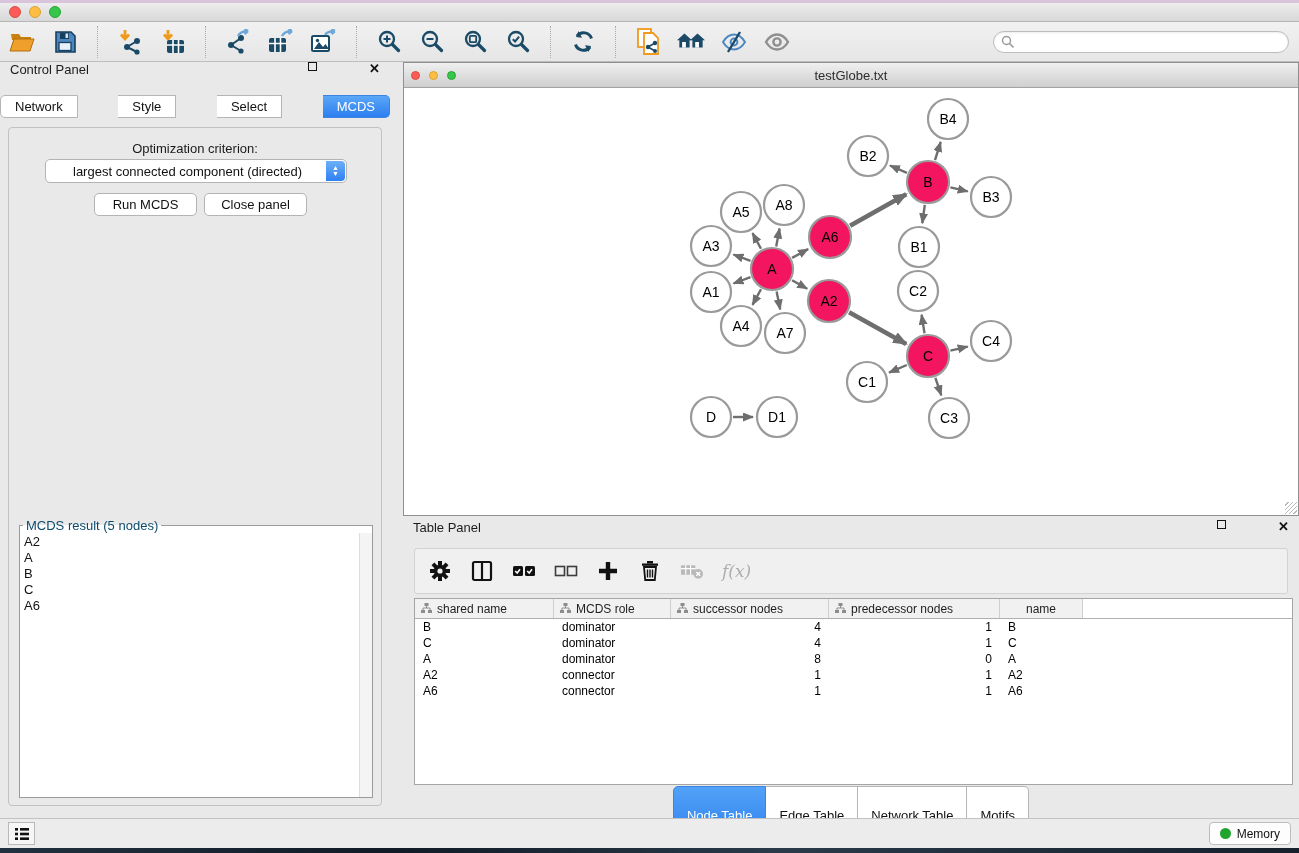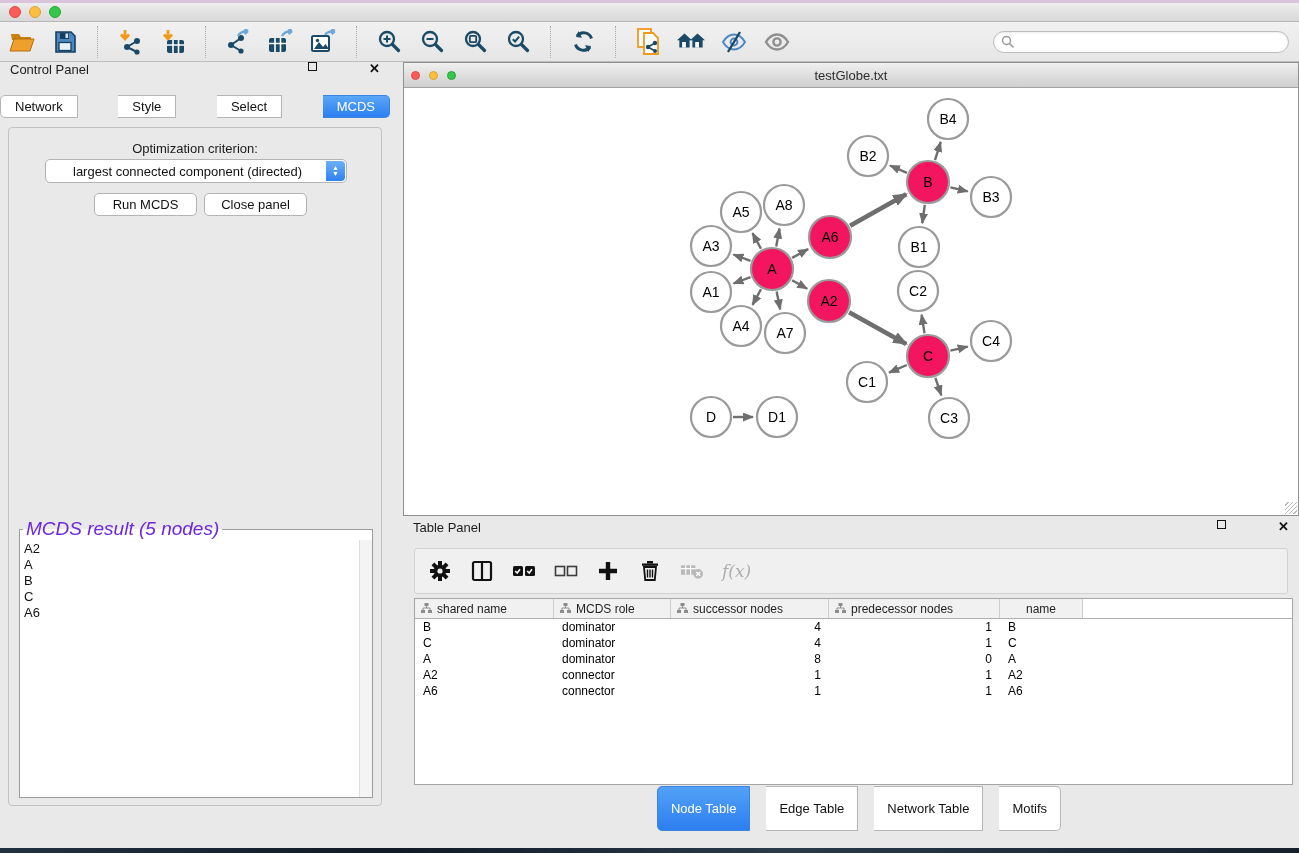--- a/index.html
+++ b/index.html
@@ -57,21 +57,21 @@
     border-radius:0 4px 4px 0; background:linear-gradient(#6db0f9,#2f80f1);
     display:flex; flex-direction:column; align-items:center; justify-content:center;
     color:#fff; font-size:7px; line-height:6px; }
   .cp-btn { position:absolute; top:65px; height:23px; background:#fff;
     border:1px solid #b4b4b4; border-radius:5px; font-size:13px; color:#111;
     display:flex; align-items:center; justify-content:center; }
   #run-btn { left:85px; width:103px; }
   #closep-btn { left:195px; width:103px; }
   #result-box { position:absolute; left:10px; top:390px; width:354px; height:280px;
     border:1px solid #9b9b9b; background:#fff; }
-  #result-box legend { font-size:19px; color:#6d28d9; padding:0 3px; margin-left:3px;font-style:italic; }
+  #result-box legend { font-size:13px; color:#0c4a6e; padding:0 3px; margin-left:3px; }
   #result-list { list-style:none; font-size:13px; color:#111; padding:1px 0 0 4px; }
   #result-list li { line-height:16px; }
   #result-scroll { position:absolute; right:0; top:0; bottom:0; width:13px;
     background:#f4f4f4; border-left:1px solid #ddd; }
 
   
   #net-win { left:403px; top:62px; width:896px; height:454px; background:#fff;
     border:1px solid #8f8f8f; }
   #net-title { height:25px; background:linear-gradient(#efefef,#cfcfcf);
     border-bottom:1px solid #a3a3a3; position:relative; display:flex; align-items:center; }
@@ -93,22 +93,22 @@
   #data-table { position:absolute; left:11px; top:78px; width:879px; height:187px;
     background:#fff; border:1px solid #a5a5a5; overflow:hidden; }
   #thead { display:flex; height:20px; border-bottom:1px solid #b0b0b0; }
   .th { background:#f1f1f1; border-right:1px solid #cfcfcf; display:flex;
     align-items:center; gap:5px; font-size:12px; color:#1e1e1e; padding:0 6px; }
   .th.center { justify-content:center; }
   .trow { display:flex; height:16px; font-size:12px; color:#000; align-items:center; }
   .td { padding:0 8px; white-space:nowrap; overflow:hidden; }
   .td.r { text-align:right; }
   #tp-tabs { position:absolute; left:0; right:0; top:266px; display:flex; justify-content:center; }
-  .seg2 { font-size:13px; padding:14px 13px; background:#fff; border:1px solid #b5b5b5;
-    border-left:none; color:#111;margin-left:16px; }
+  .seg2 { font-size:13px; padding:21px 13px; background:#fff; border:1px solid #b5b5b5;
+    border-left:none; color:#111; }
   .seg2:first-child { border-left:1px solid #b5b5b5; border-radius:5px 0 0 5px; }
   .seg2:last-child { border-radius:0 5px 5px 0; }
   .seg2.sel { background:linear-gradient(#52a2f7,#2d7ef0); color:#fff; border-color:#3d84e0; }
 
   
   #status-bar { left:0; top:818px; width:1299px; height:30px; background:#ececec;
     border-top:1px solid #c2c2c2; display:flex; align-items:center; padding:0 8px; }
   #list-btn { width:27px; height:23px; background:#f6f6f6; border:1px solid #b9b9b9;
     display:flex; align-items:center; justify-content:center; }
   #memory-btn { margin-left:auto; height:23px; background:#fdfdfd; border:1px solid #bdbdbd;
@@ -598,14 +598,32 @@
         </div>
     </div>
     <div id="tp-tabs">
         <div class="seg2 sel">Node Table</div>
         <div class="seg2">Edge Table</div>
         <div class="seg2">Network Table</div>
         <div class="seg2">Motifs</div>
       </div>
   </div>
 
+  <div id="status-bar" class="abs">
+    <span id="list-btn">
+      <svg width="16" height="14" viewBox="0 0 16 14">
+          <g fill="#111">
+            <rect x="1" y="1" width="3" height="2.6"></rect>
+            <rect x="6" y="1" width="9" height="2.6"></rect>
+            <rect x="1" y="5.7" width="3" height="2.6"></rect>
+            <rect x="6" y="5.7" width="9" height="2.6"></rect>
+            <rect x="1" y="10.4" width="3" height="2.6"></rect>
+            <rect x="6" y="10.4" width="9" height="2.6"></rect>
+          </g>
+        </svg>
+      </span>
+    <span id="memory-btn">
+      <span id="memory-dot"></span>
+      <span>Memory</span>
+    </span>
+  </div>
   <div id="wallpaper" class="abs"></div>
 </div>
 
 </body></html>

